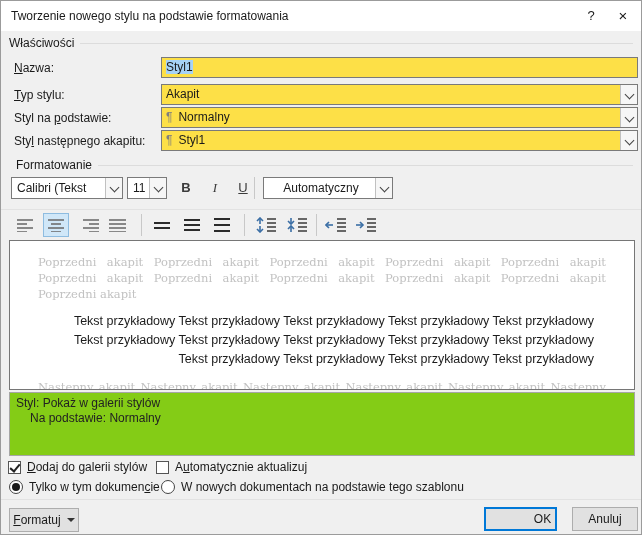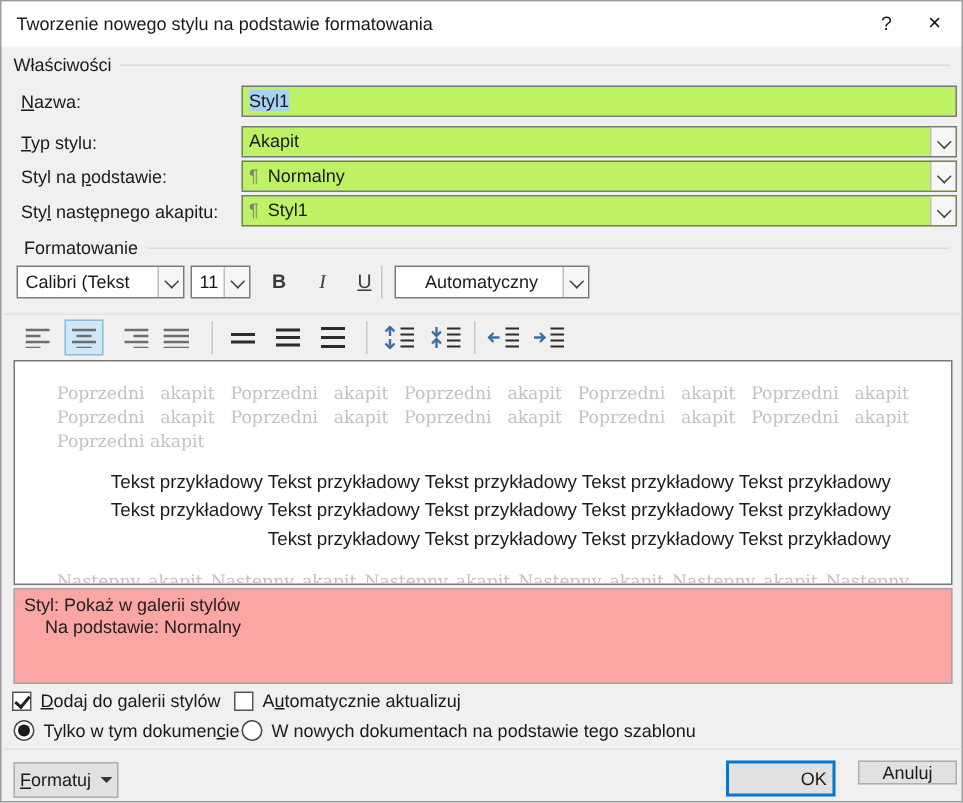--- a/index.html
+++ b/index.html
@@ -14,21 +14,21 @@
   .tb-btn { position:absolute; top:0; height:30px; width:32px; text-align:center; line-height:30px; font-size:13px; color:#1a1a1a; cursor:default; }
   .tb-help { right:34px; }
   .tb-close { right:2px; font-size:15px; }
   
   .sect { position:absolute; left:8px; right:8px; display:flex; align-items:center; color:#1a1a1a; }
   .sect .line { flex:1; height:1px; background:#dcdcdc; margin-left:6px; margin-top:1px; }
   
   .flabel { position:absolute; left:13px; white-space:nowrap; }
   .key { text-decoration:underline; }
   .tinput, .combo {
-    position:absolute; left:160px; width:477px; height:21px; background:#bef264;
+    position:absolute; left:160px; width:477px; height:21px; background:#fde047;
     border:1px solid #7a7a7a; line-height:19px; padding-left:4px; overflow:hidden;
   }
   .combo { padding-right:18px; }
   .sel-text { background:#a6d2f5; }
   .chev-box {
     position:absolute; right:0; top:0; bottom:0; width:17px; background:#f6f6f6;
     border-left:1px solid #c0c0c0; 
   }
   .chev-box::after {
     content:""; position:absolute; left:5px; top:6px; width:6px; height:6px;
@@ -52,21 +52,21 @@
   .para-gray {
     font-family:"DejaVu Serif", serif; font-size:11.5px; line-height:16px;
     color:#c2c2c2; text-align:justify;
   }
   .para-sample {
     font-family:"Liberation Sans", sans-serif; font-size:12.5px; line-height:19px;
     color:#1c1c1c; text-align:right; margin:10px 12px;
   }
   
   .descbox {
-    position:absolute; left:8px; top:391px; width:626px; height:64px; background:#fca5a5;
+    position:absolute; left:8px; top:391px; width:626px; height:64px; background:#84cc16;
     border:1px solid #a6a6a6; padding:3px 6px; line-height:15px; color:#222;
   }
   .desc-indent { padding-left:14px; }
   
   .opt { position:absolute; display:flex; align-items:center; white-space:nowrap; }
   .cbox { width:13px; height:13px; border:1px solid #555; background:#fff; margin-right:6px; position:relative; flex:none; }
   .cbox.checked::after {
     content:""; position:absolute; left:3px; top:0px; width:4px; height:8px;
     border-right:2px solid #222; border-bottom:2px solid #222; transform:rotate(40deg);
   }
@@ -302,17 +302,17 @@
 
   <div class="hline" style="top:498px;"></div>
 
   <div class="btn" style="left:8px; top:507px; width:70px; height:24px;">
     <span><span class="key">F</span><span>ormatuj</span></span>
     <span class="caret-down"></span>
   </div>
   <div class="btn default" style="left:483px; top:506px; width:73px; height:24px;">
     <span>OK</span>
   </div>
-  <div class="btn" style="left:571px; top:506px; width:66px; height:16px;">
+  <div class="btn" style="left:571px; top:506px; width:66px; height:24px;">
     <span>Anuluj</span>
   </div>
 
 </div>
 
 </body></html>

